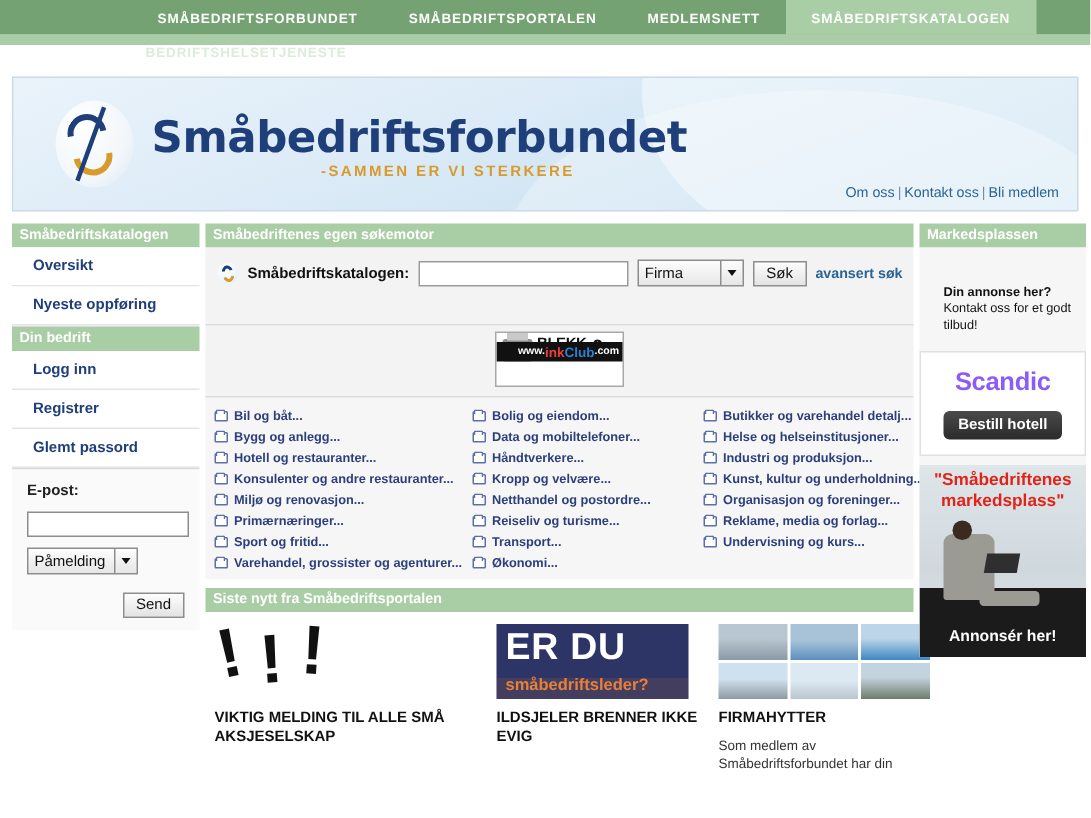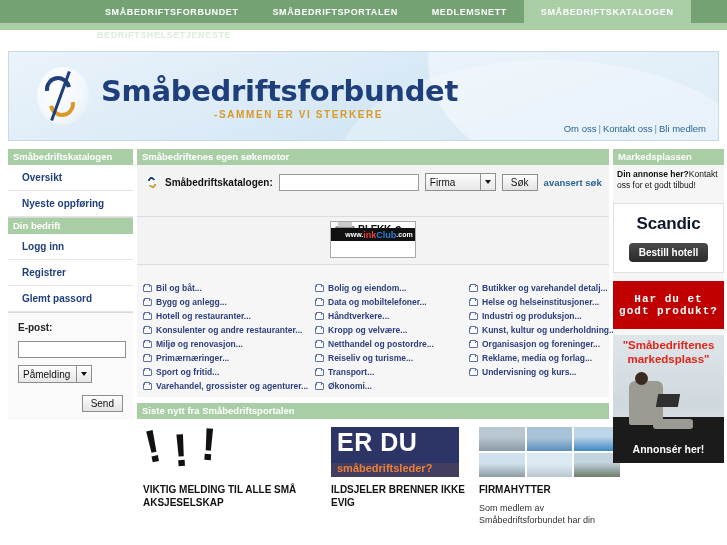--- a/index.html
+++ b/index.html
@@ -263,21 +263,21 @@
     position:absolute; left:0; bottom:16px; width:96px; height:13px;
     background:#111; display:flex; align-items:center; justify-content:center;
     font-size:7px; color:#fff; font-weight:bold;
   }
   #inkclub .bar .www{color:#fff;}
   #inkclub .bar .ink{color:#e8403a;font-size:9px;}
   #inkclub .bar .club{color:#2b7fd4;font-size:9px;}
   #inkclub .bar .com{color:#fff;}
 
   
-  .catpanel { background:#f6f6f6; border-top:1px solid #dcdcdc; padding: 16px 0 4px 0; }
+  .catpanel { background:#f6f6f6; border-top:1px solid #dcdcdc; padding: 5px 0 4px 0; }
   .catcols { display:flex; }
   .catcol { flex:1; padding-left: 6px; }
   .catcol.c1 { width:172px; flex:none;}
   .catcol.c2 { width:154px; flex:none;}
   .catcol.c3 { width:146px; flex:none;}
   .catitem {
     display:flex; align-items:center; gap:4px;
     padding: 2px 0;
     font-size: 8.5px;
     font-weight: bold;
@@ -332,29 +332,29 @@
   .thumb { height: 24px; background:#9fb4c4; }
   .t1{background:linear-gradient(#b9c7d2 40%, #8a9aa6);}
   .t2{background:linear-gradient(#a8c3d8 45%, #5c8fbe);}
   .t3{background:linear-gradient(#bcd6e8 40%, #3f87c4);}
   .t4{background:linear-gradient(#cfe0ee 45%, #8d9aa2);}
   .t5{background:linear-gradient(#dce9f3 50%, #b9c6ce);}
   .t6{background:linear-gradient(#c3d3df 40%, #6e7d6a);}
 
   
   .rightbody { background:#f6f6f6; }
-  .ad-text { padding: 4px 4px 10px 4px; font-size:8.5px; color:#111; line-height:11px;}
+  .ad-text { padding: 24px 4px 10px 4px; font-size:8.5px; color:#111; line-height:11px;margin-left:12px;}
   .ad-text b{ display:inline; }
   .ad-scandic {
     background:#ffffff; border:1px solid #e0e0e0;
     height: 70px; margin: 2px 0 0 0;
     display:flex; flex-direction:column; align-items:center; justify-content:center;
     cursor:pointer;
   }
-  .ad-scandic .brand { font-size:17px; font-weight:bold; color:#0f172a; letter-spacing:-0.2px;}
+  .ad-scandic .brand { font-size:17px; font-weight:bold; color:#8b5cf6; letter-spacing:-0.2px;}
   .ad-scandic .btn2 {
     margin-top: 9px;
     background: linear-gradient(#4a4a4a,#2b2b2b);
     color:#fff; font-size:10px; font-weight:bold;
     padding: 4px 10px; border-radius: 4px;
   }
   .ad-red {
     background:#c00000; height: 48px; margin-top: 8px;
     display:flex; flex-direction:column; align-items:center; justify-content:center;
     cursor:pointer;
@@ -635,24 +635,20 @@
     <div class="col-right">
       <div class="panelhead">Markedsplassen</div>
       <div class="rightbody">
         <div class="ad-text">
           <b>Din annonse her?</b><span>Kontakt oss for et godt tilbud!</span>
         </div>
         <div class="ad-scandic">
           <div class="brand">Scandic</div>
           <div class="btn2">Bestill hotell</div>
         </div>
-        <div class="ad-red">
-          <div>Har du et</div>
-          <div>godt produkt?</div>
-        </div>
         <div class="ad-market">
           <div class="hdl">
             <div>"Småbedriftenes</div>
             <div>markedsplass"</div>
           </div>
           <div class="floor"></div>
           <div class="person"></div>
           <div class="head"></div>
           <div class="laptop"></div>
           <div class="leg"></div>

